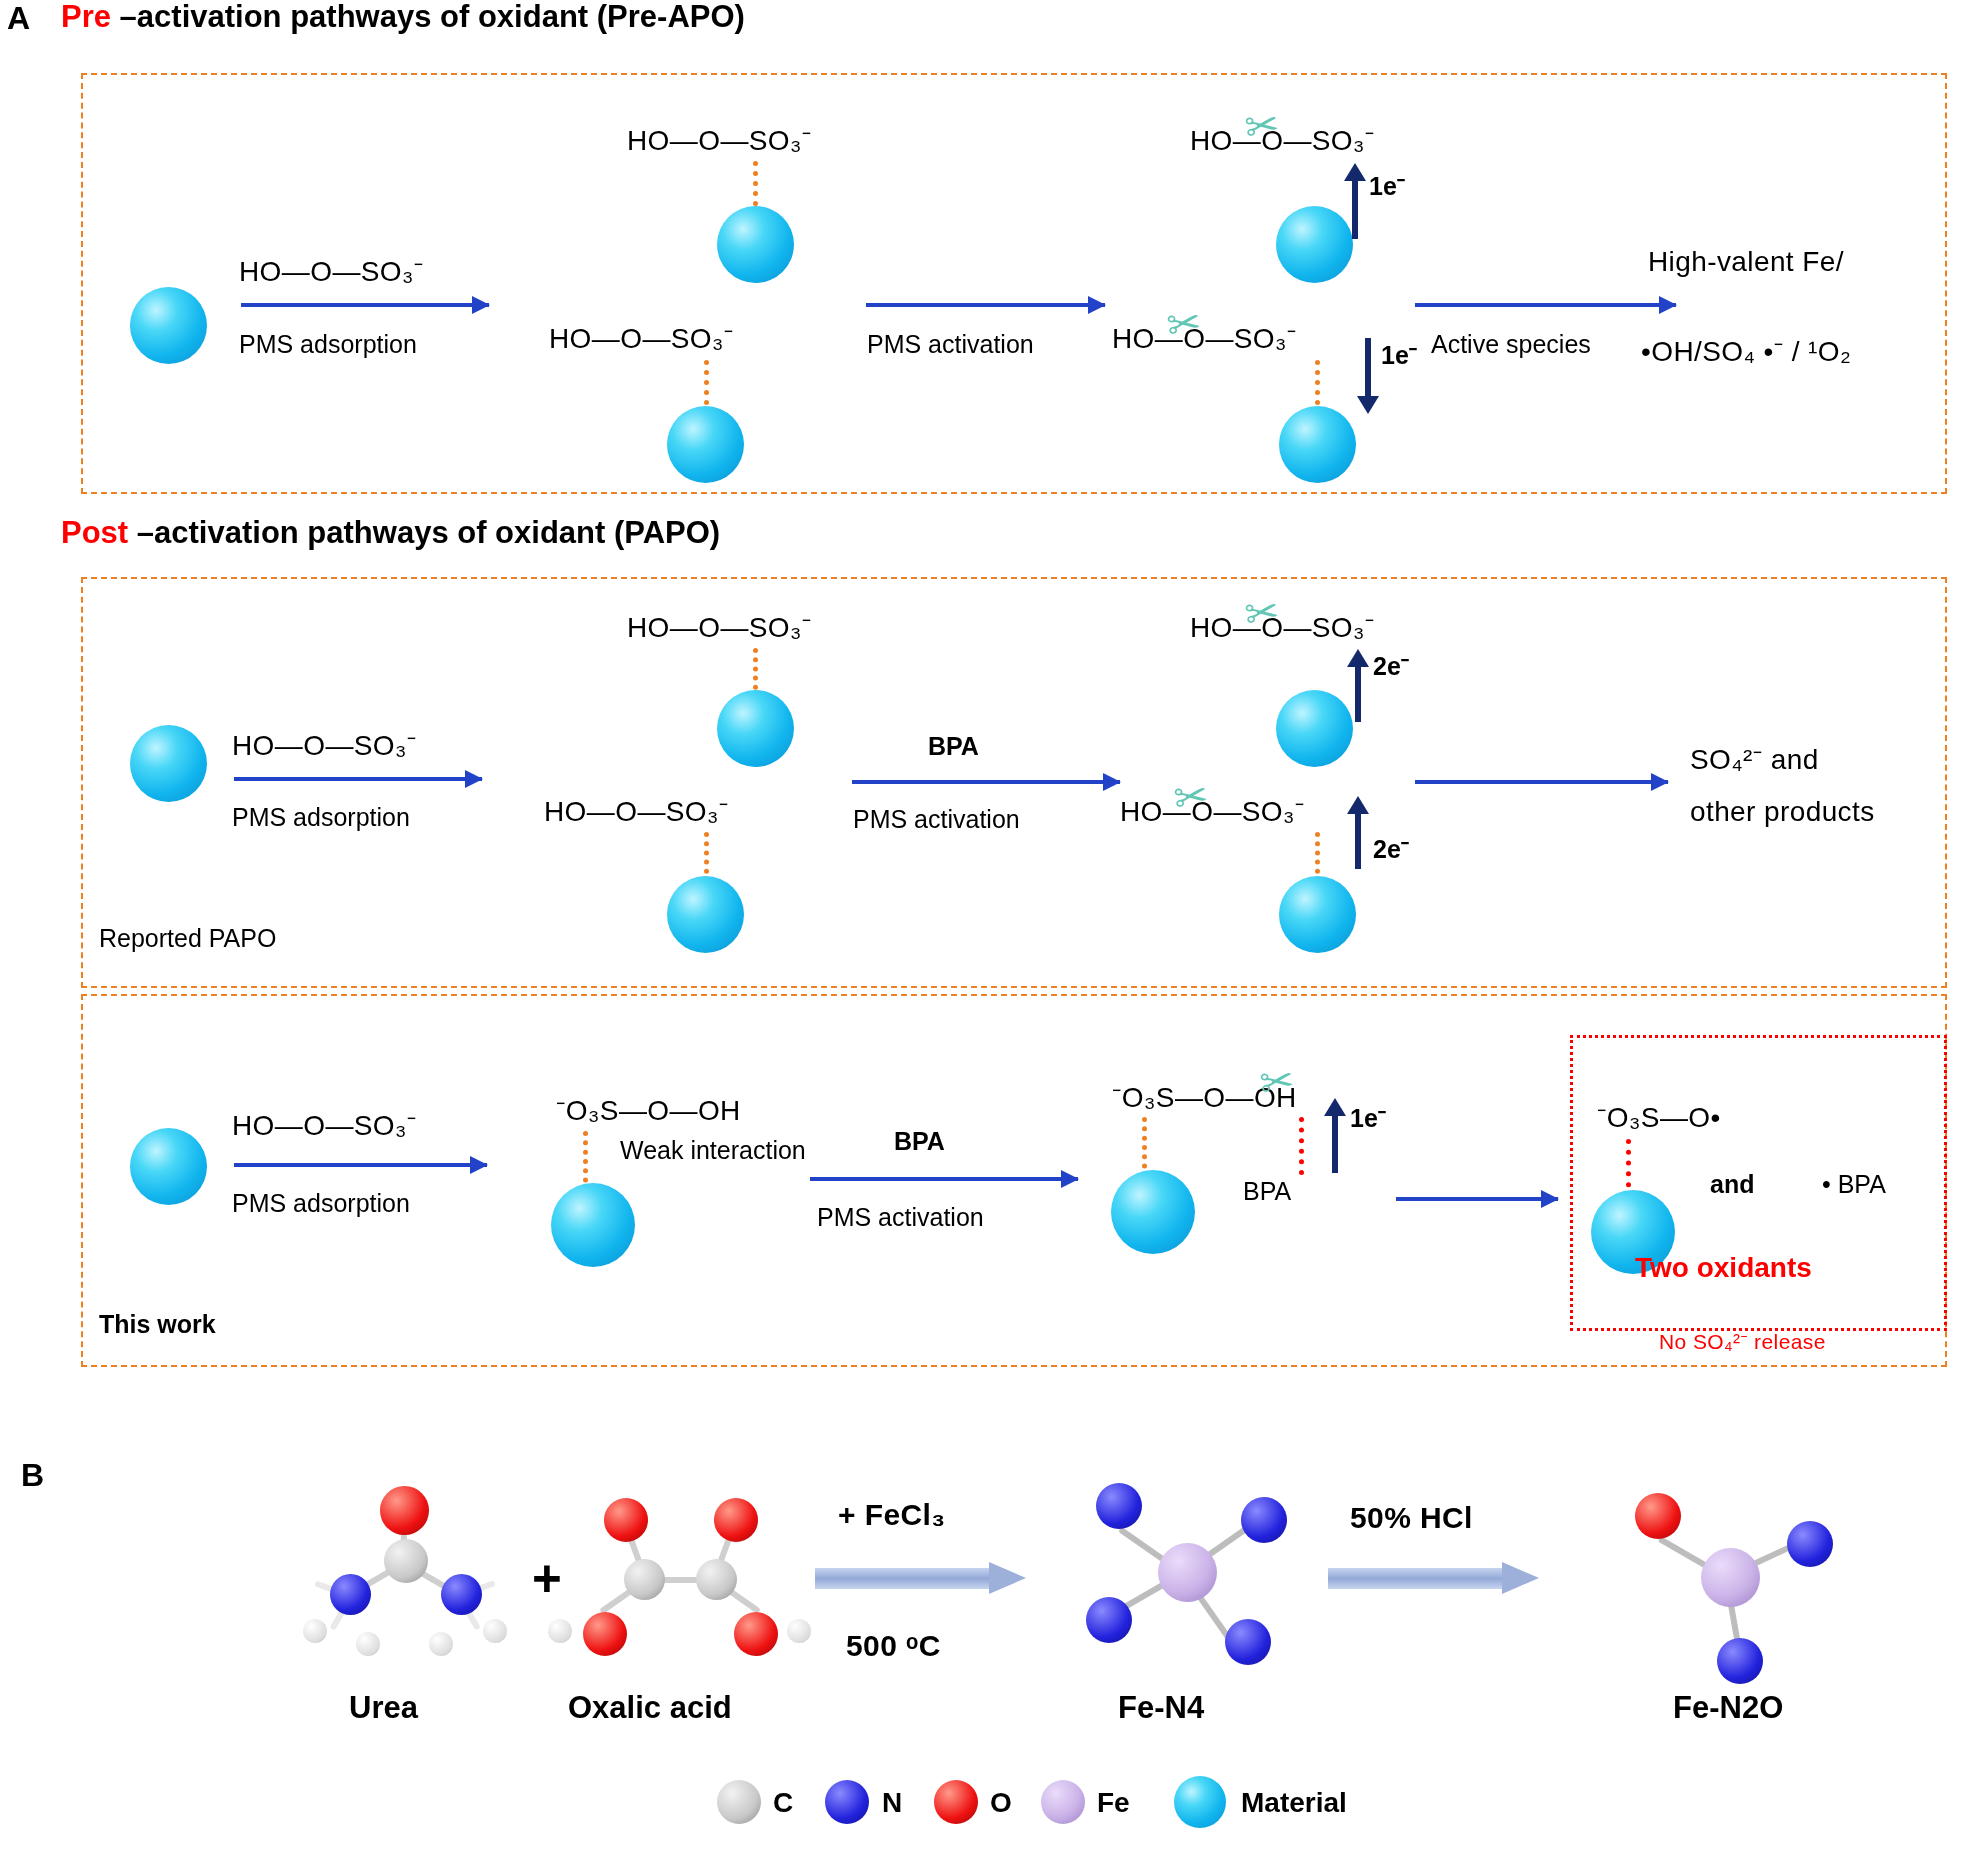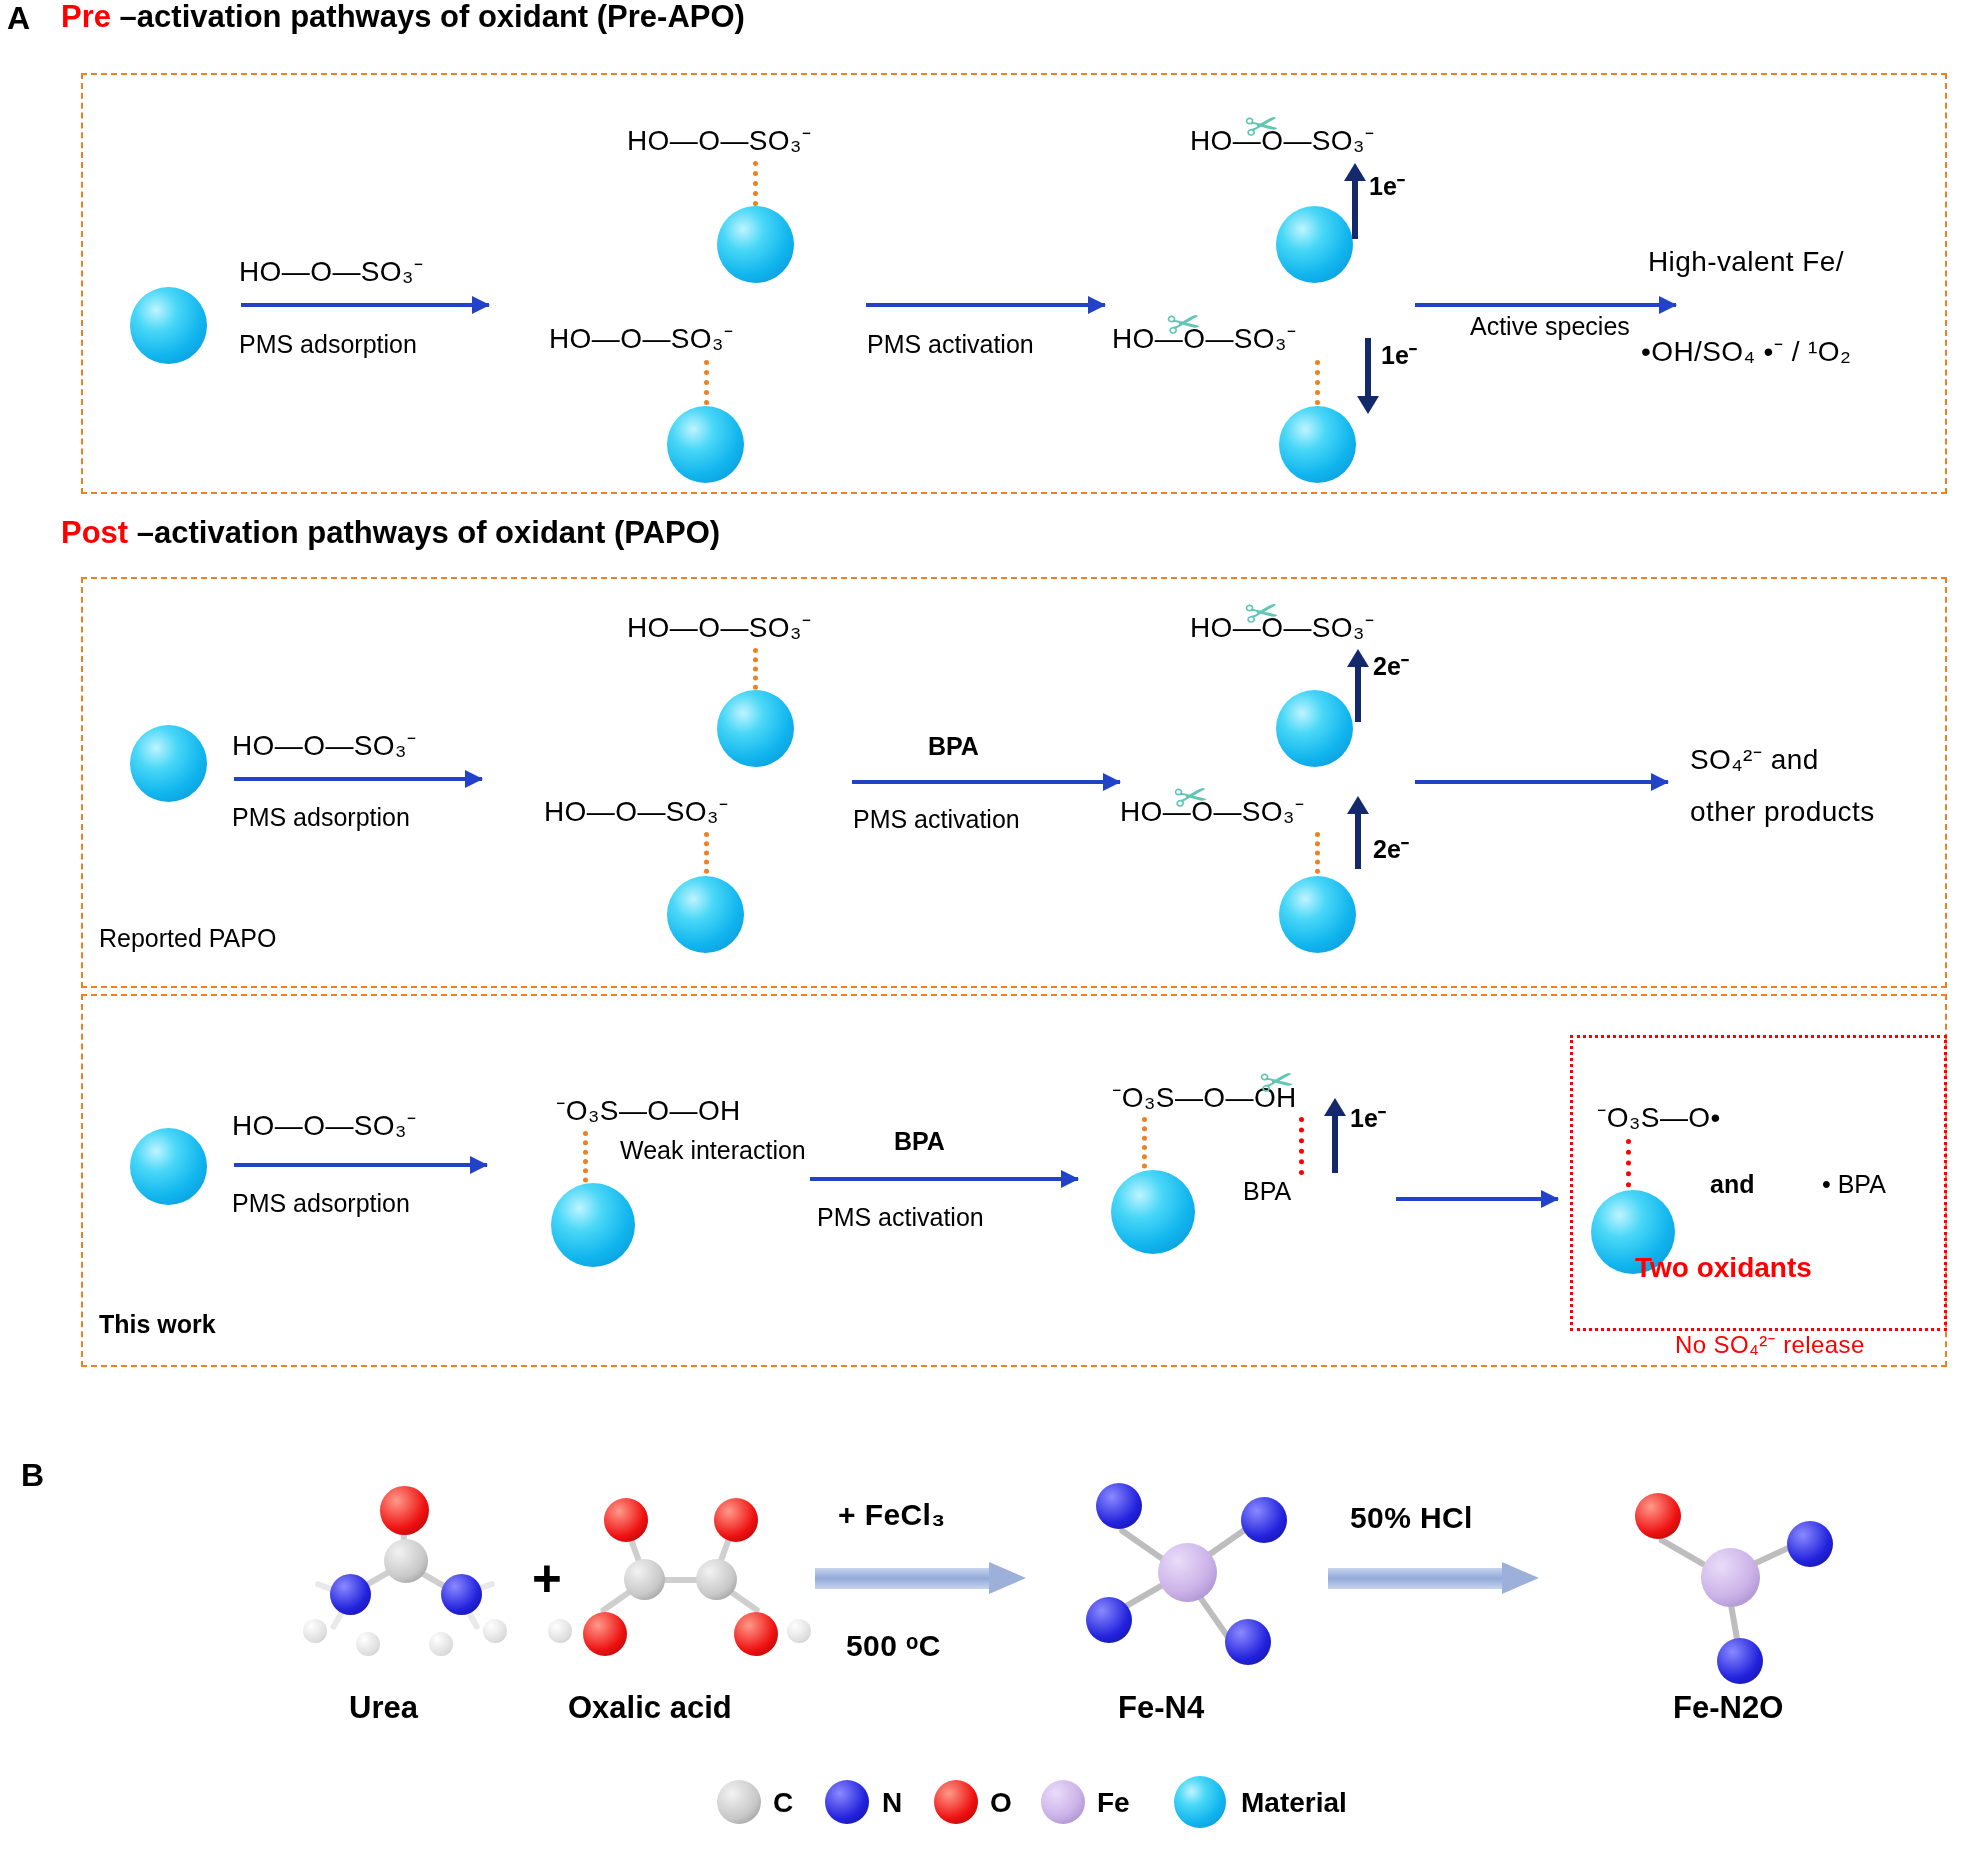--- a/index.html
+++ b/index.html
@@ -86,21 +86,21 @@
 <div class="varrow" style="left:1365px;top:338px;height:62px;">
     <span class="shaft"></span>
     <span class="head down"></span>
   </div>
 <div class="lbl b" style="left:1381px;top:337px;">1e⁻</div>
 
 <div class="arrow" style="left:1415px;top:303px;width:261px;">
     <span class="shaft"></span>
     <span class="head"></span>
   </div>
-<div class="lbl" style="left:1431px;top:312px;margin-left:39px;">Active species</div>
+<div class="lbl" style="left:1431px;top:330px;">Active species</div>
 
 <div class="formula" style="left:1648px;top:246px;">High-valent Fe/</div>
 <div class="formula" style="left:1641px;top:331px;">•OH/SO₄ •⁻ / ¹O₂</div>
 
 <div class="hdr" style="left:61px;top:515px;">
   <span class="red">Post</span><span> –activation pathways of oxidant (PAPO)</span>
 </div>
 
 <div class="box" style="left:81px;top:577px;width:1866px;height:411px;"></div>
 <div class="lbl" style="left:99px;top:924px;">Reported PAPO</div>
@@ -194,21 +194,21 @@
     <span class="head"></span>
   </div>
 
 <div class="redbox" style="left:1570px;top:1035px;width:377px;height:296px;"></div>
 <div class="formula" style="left:1597px;top:1097px;">⁻O₃S—O•</div>
 <div class="dotline red" style="left:1626px;top:1139px;height:59px;"></div>
 <div class="sphere" style="left:1591px;top:1190px;width:84px;height:84px;"></div>
 <div class="lbl b" style="left:1710px;top:1170px;">and</div>
 <div class="lbl" style="left:1822px;top:1170px;">• BPA</div>
 <div class="lbl b" style="left:1635px;top:1252px;color:#ff0000;font-size:28px;">Two  oxidants</div>
-<div class="formula" style="left:1659px;top:1327px;color:#ff0000;font-size:24px;margin-left:16px;">No SO₄²⁻ release</div>
+<div class="formula" style="left:1659px;top:1327px;color:#ff0000;font-size:21px;">No SO₄²⁻ release</div>
 
 <div class="panel-letter" style="left:21px;top:1457px;">B</div>
 
 <div>
   <div class="bond" style="left:404px;top:1556px;width:41px;transform:rotate(-90deg);"></div>
   <div class="bond" style="left:404px;top:1560px;width:63px;transform:rotate(150deg);"></div>
   <div class="bond" style="left:404px;top:1560px;width:63px;transform:rotate(30deg);"></div>
   <div class="bond" style="left:351px;top:1593px;width:38px;transform:rotate(120deg);background:#e9e9e9;"></div>
   <div class="bond" style="left:351px;top:1593px;width:38px;transform:rotate(200deg);background:#e9e9e9;"></div>
   <div class="bond" style="left:459px;top:1593px;width:38px;transform:rotate(60deg);background:#e9e9e9;"></div>

